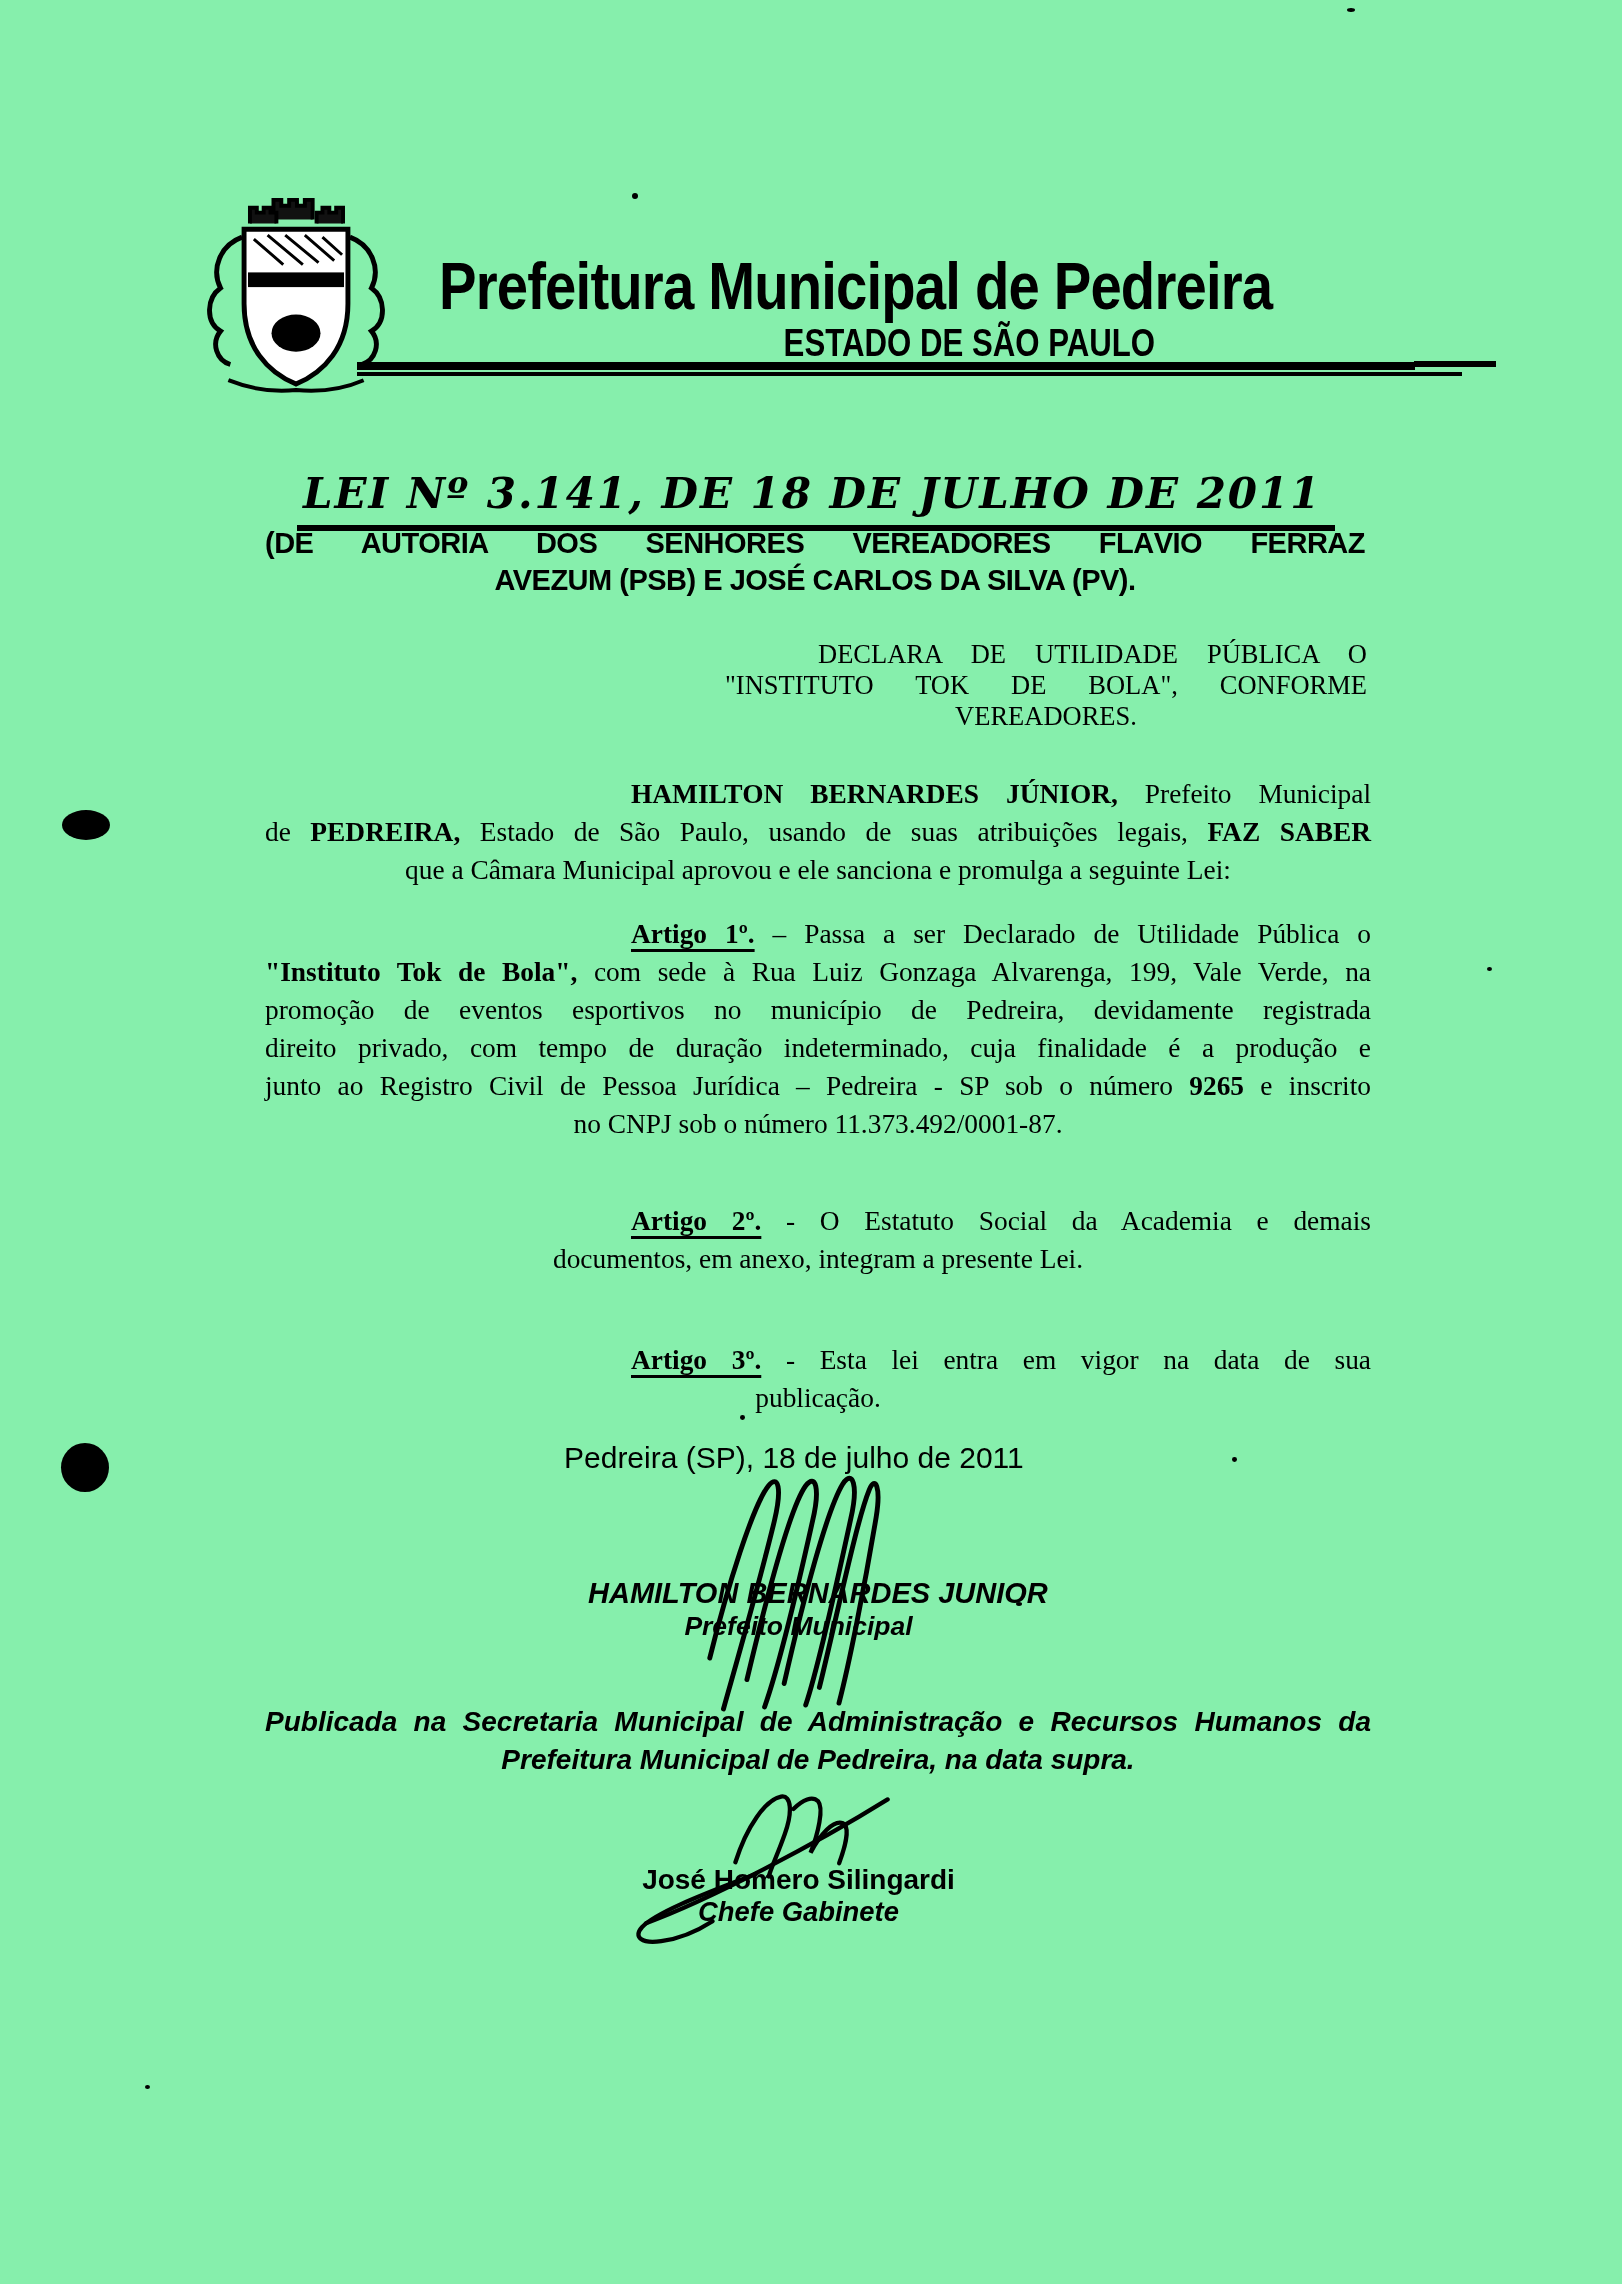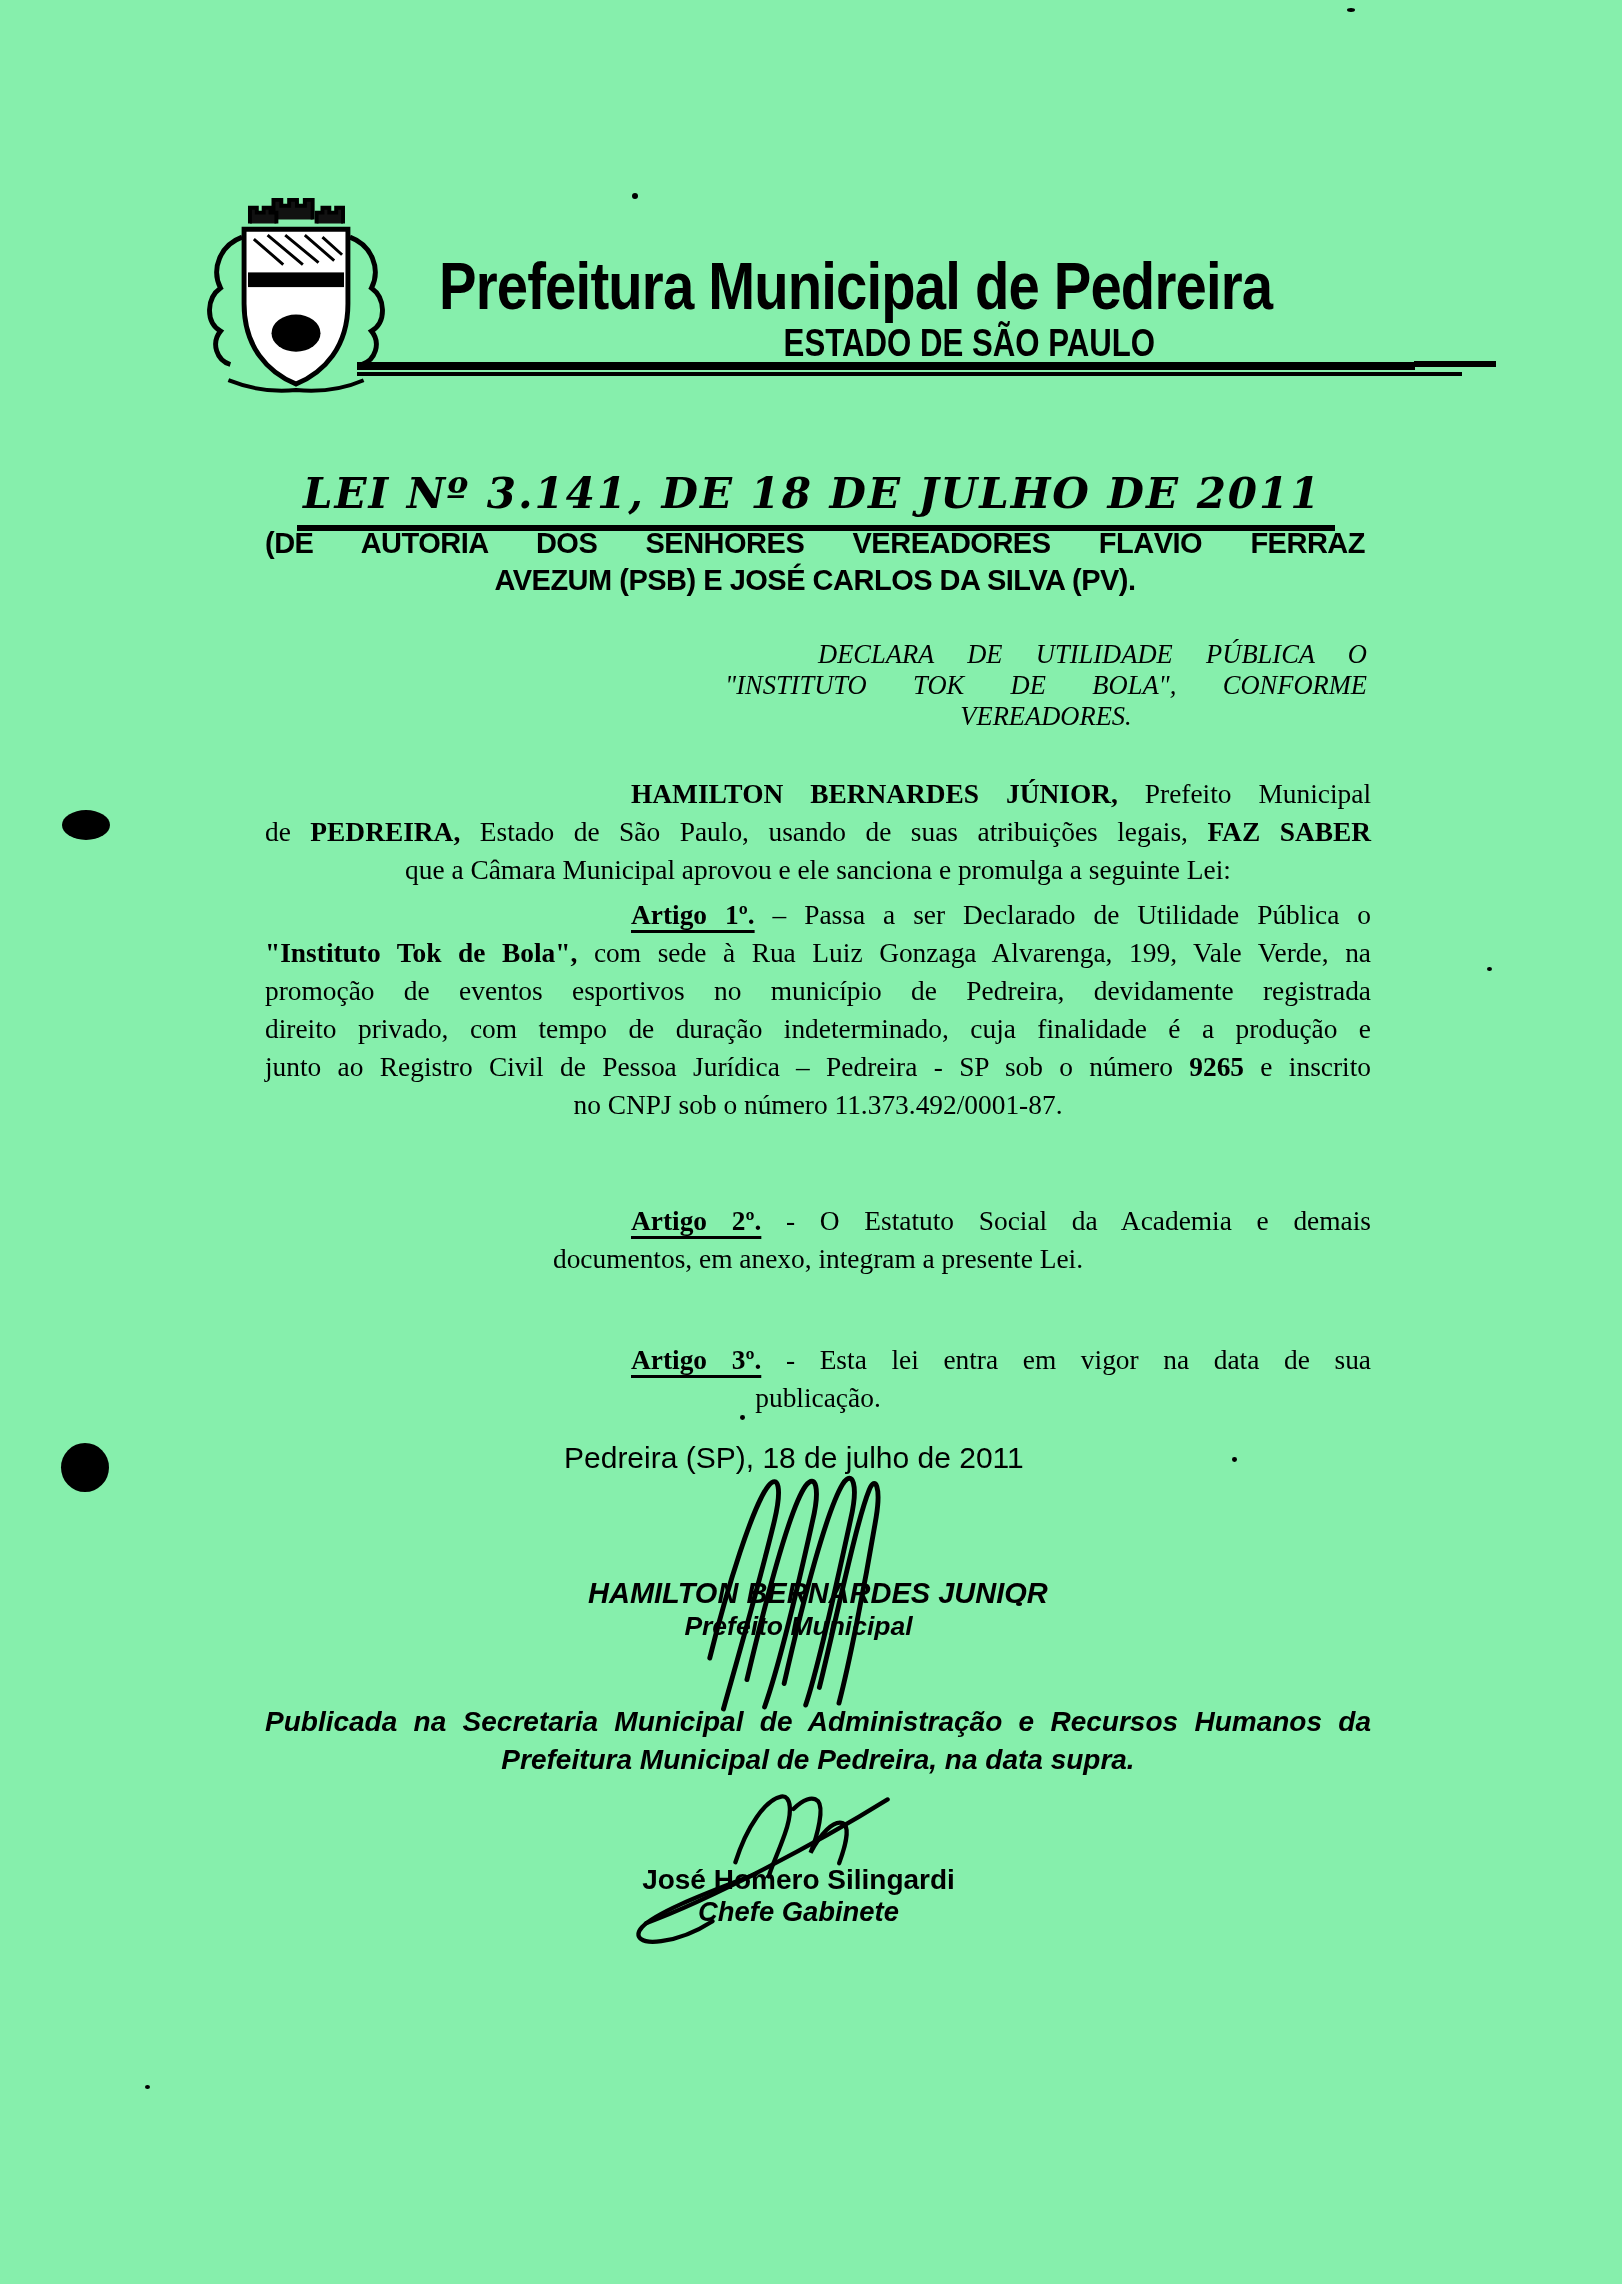--- a/index.html
+++ b/index.html
@@ -39,27 +39,27 @@
   }
   
   .ln{text-align:center;}
   .stretch{text-align:justify;text-align-last:justify;}
   .ind{padding-left:366px;}
   .b{font-weight:bold;}
   .u{text-decoration:underline;text-decoration-thickness:2.9px;text-underline-offset:5.9px;}
   
   .ementa{
     position:absolute;left:725px;top:639px;width:642px;
-    font-size:26.5px;line-height:31px;font-style:italic;
+    font-size:26.5px;line-height:31px;
   }
   .ementa .ind1{padding-left:93px;}
   
   .par{position:absolute;left:265px;width:1106px;font-size:27.4px;line-height:38px;}
   .preamble{top:775px;}
-  .artigo1{top:896px;}
+  .artigo1{top:915px;}
   .artigo2{top:1202px;}
   .artigo3{top:1341px;}
   
   .dateline{
     position:absolute;left:564px;top:1441px;
     font-family:"Liberation Sans",sans-serif;font-size:30px;white-space:nowrap;
   }
   .sig-block{position:absolute;text-align:center;font-family:"Liberation Sans",sans-serif;}
   .mayor-block{left:588px;top:1576px;width:421px;}
   .mayor-name{font-weight:bold;font-style:italic;font-size:29px;line-height:35px;white-space:nowrap;}

